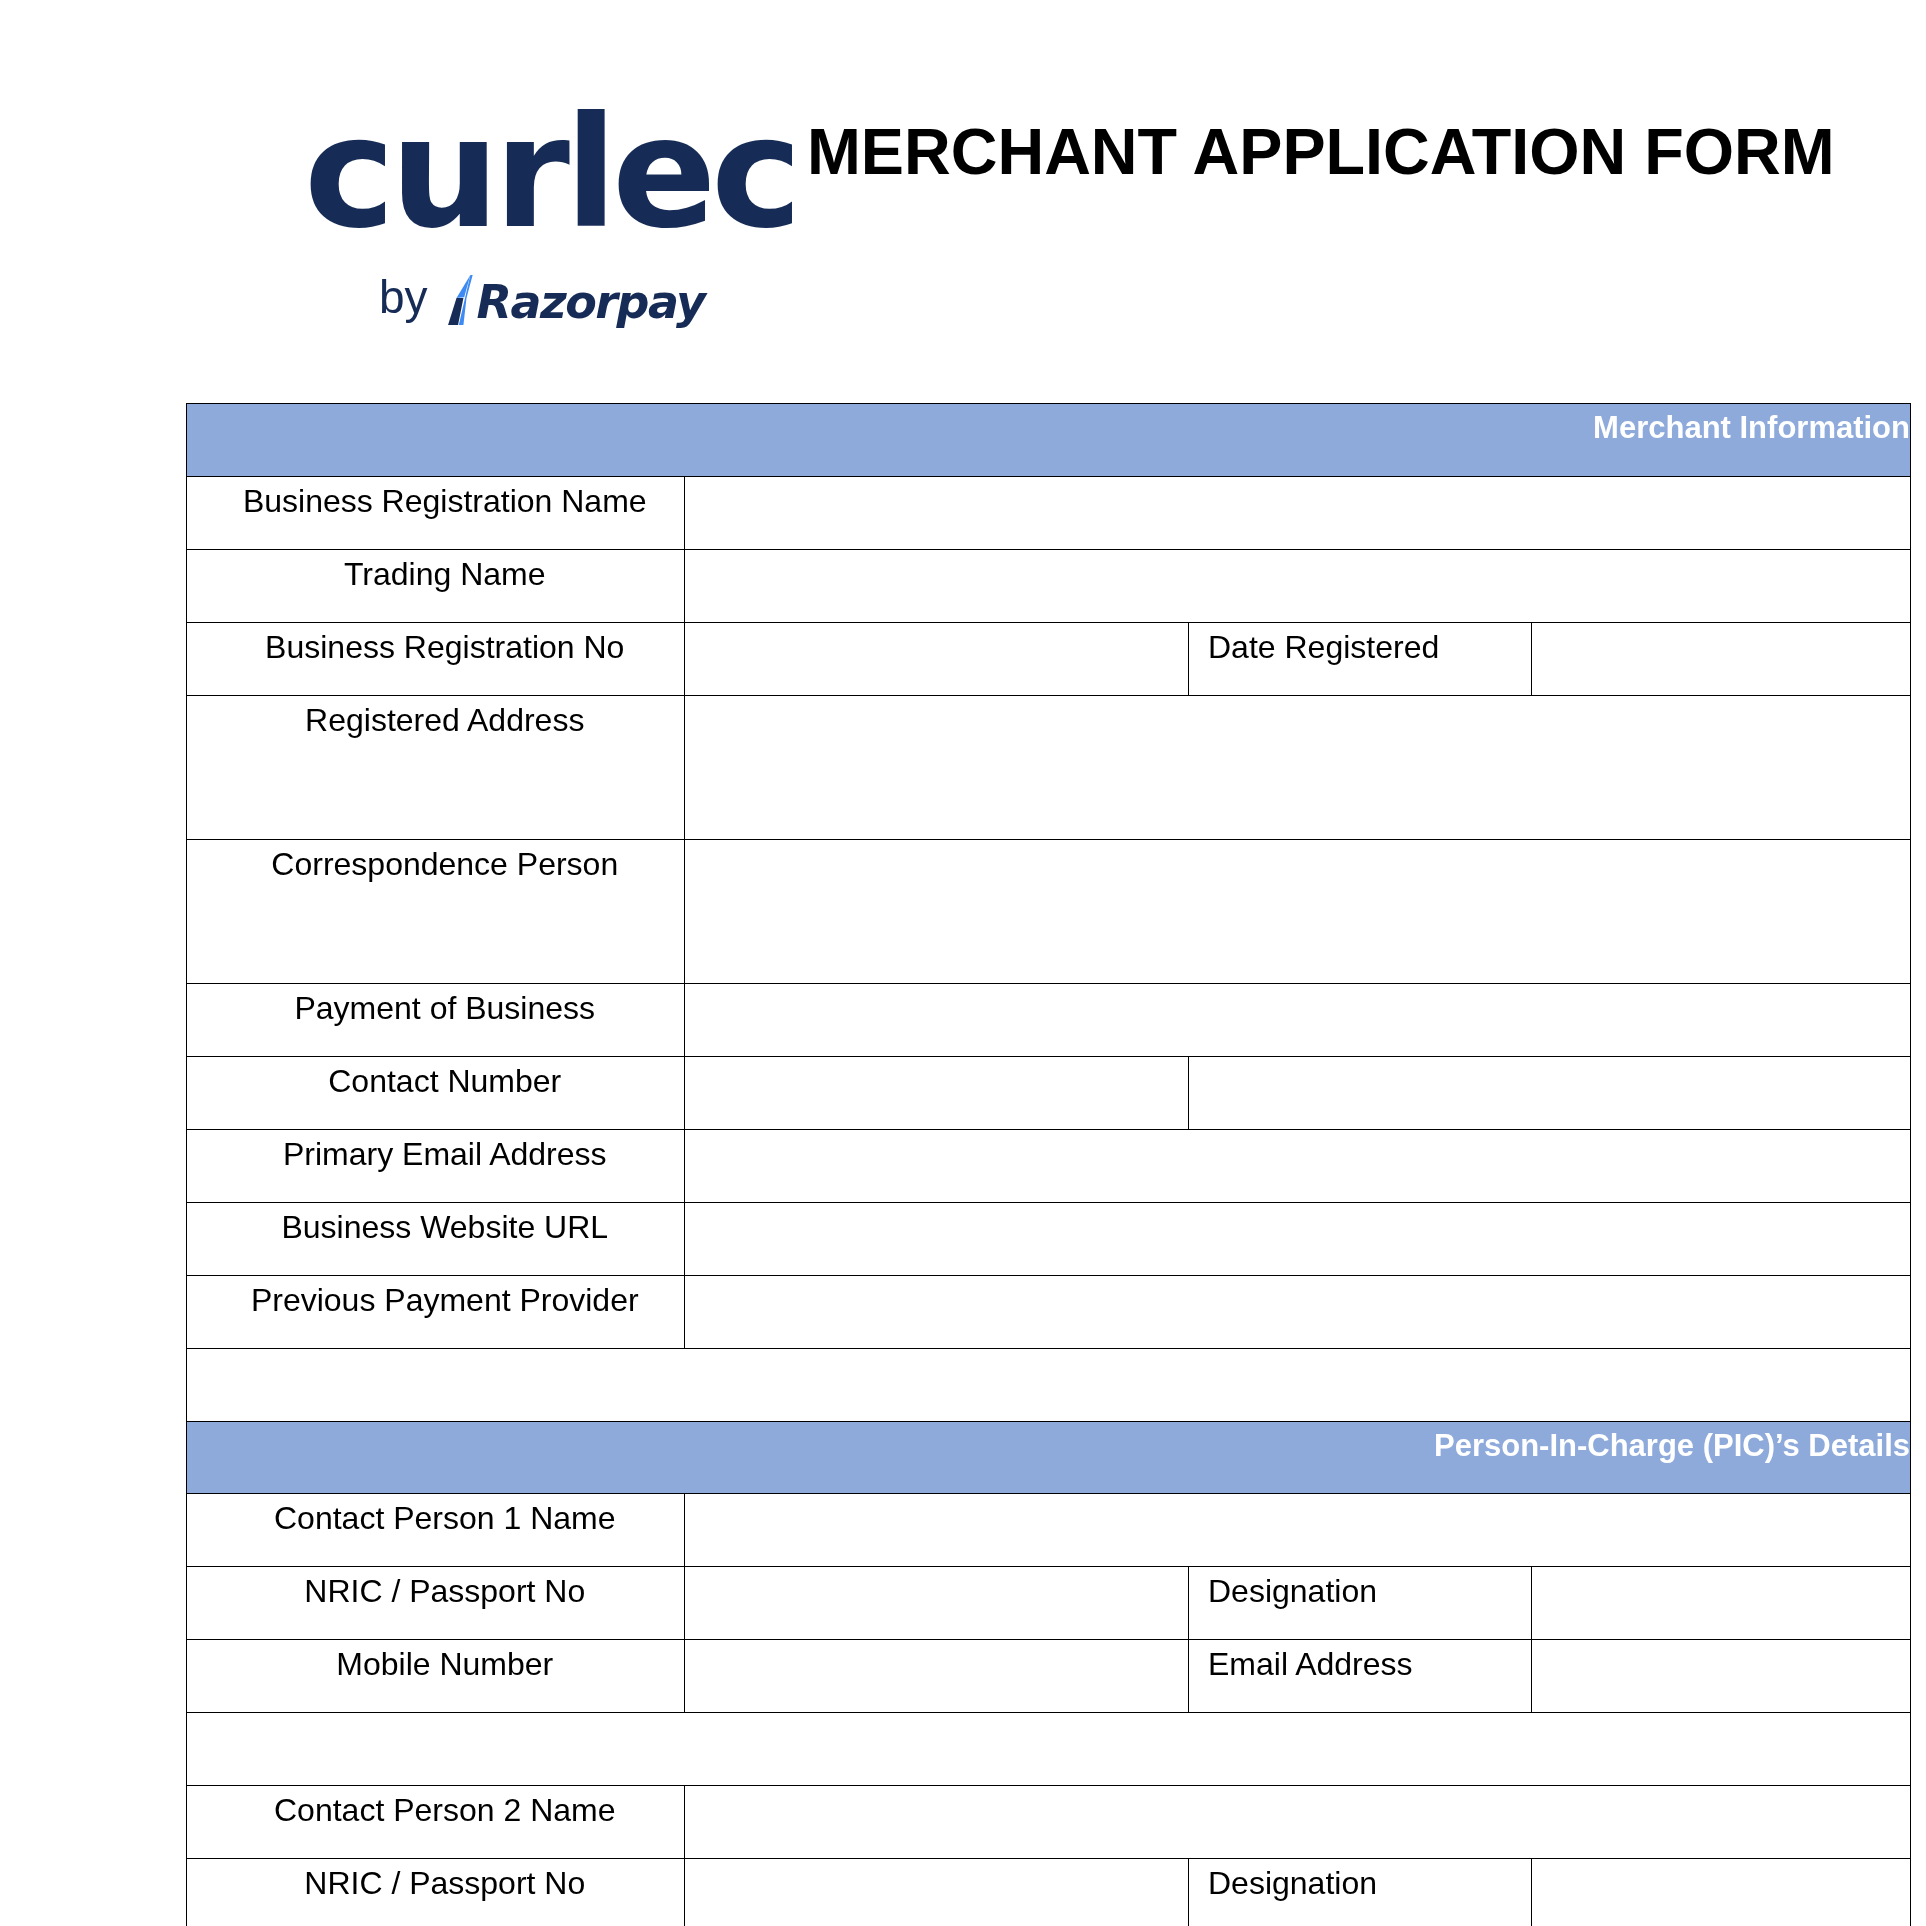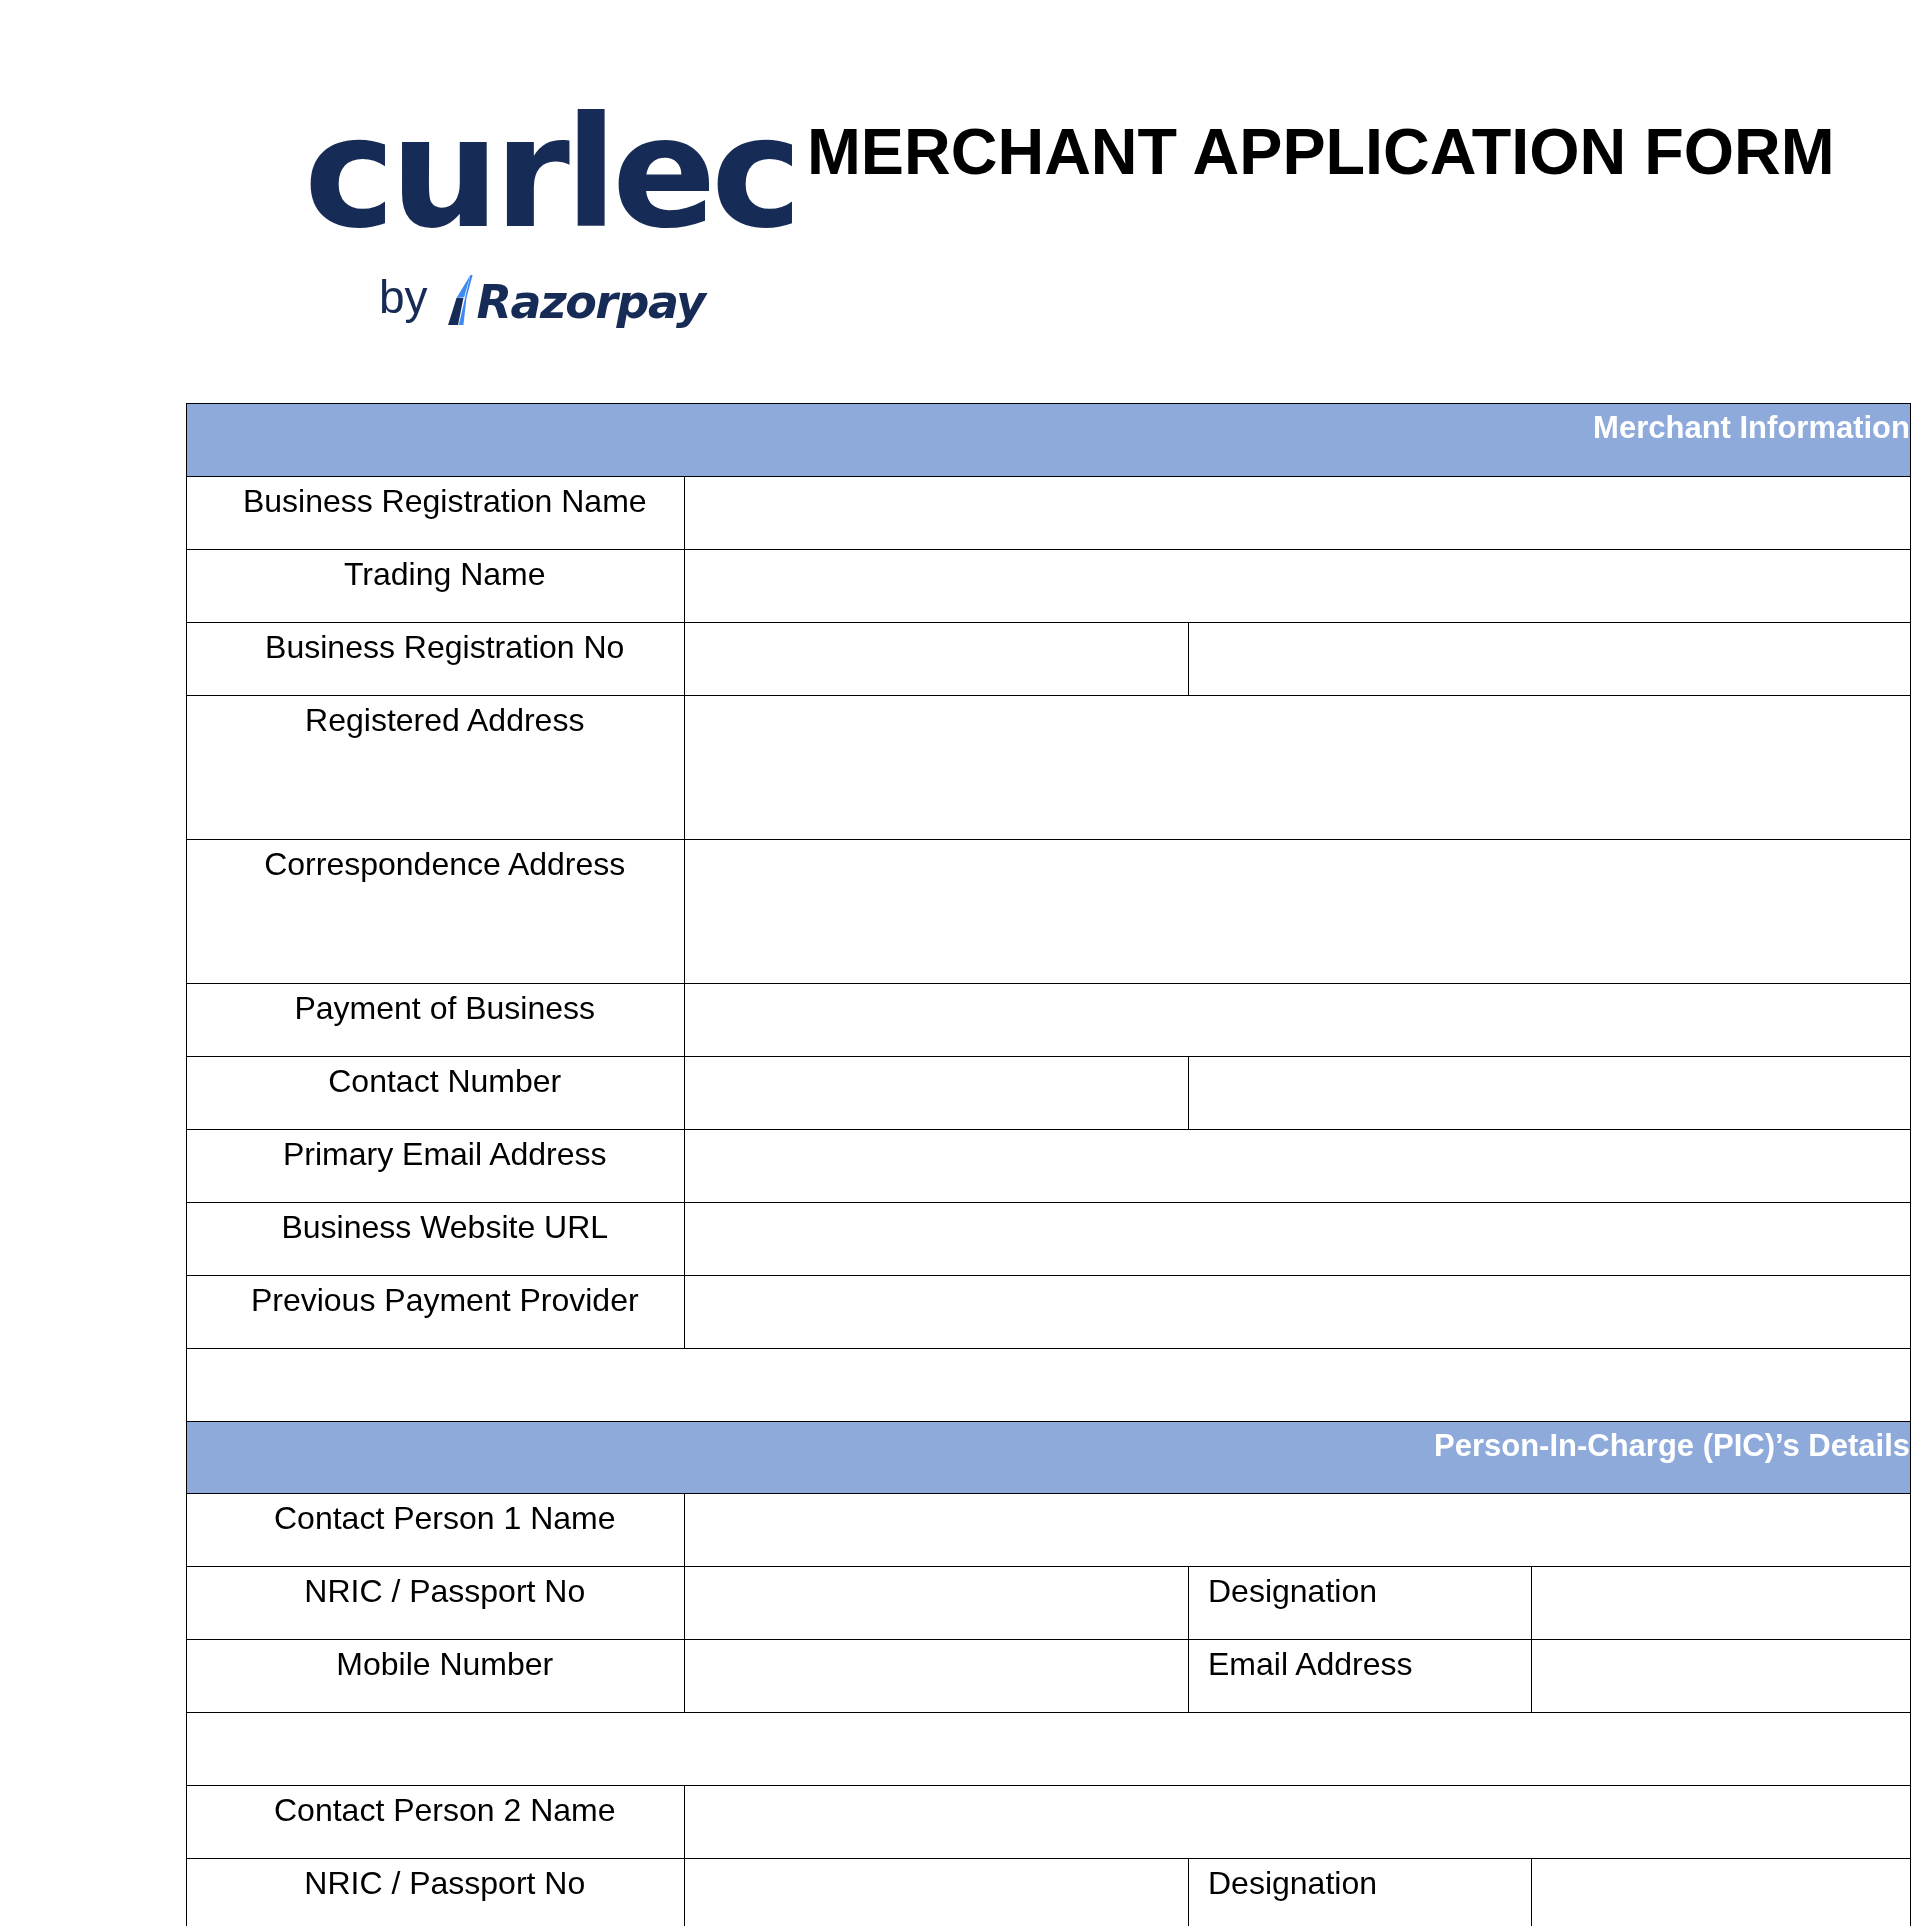--- a/index.html
+++ b/index.html
@@ -74,30 +74,31 @@
   </div>
 
   <div class="row h190">
     <div class="cell c-label">Trading Name</div>
     <div class="cell c-value-wide"><input value="" style=""></div>
   </div>
 
   <div class="row h190">
     <div class="cell c-label">Business Registration No</div>
     <div class="cell c-value-mid"><input value="" style=""></div>
+    <div class="cell c-label2">Date Registered</div>
     <div class="cell c-value-right"><input value="" style=""></div>
   </div>
 
   <div class="row h375">
     <div class="cell c-label">Registered Address</div>
     <div class="cell c-value-wide"><input value="" style=""></div>
   </div>
 
   <div class="row h375">
-    <div class="cell c-label">Correspondence Address</div>
+    <div class="cell c-label">Correspondence Person</div>
     <div class="cell c-value-wide"><input value="" style=""></div>
   </div>
 
   <div class="row h190">
     <div class="cell c-label">Payment of Business</div>
     <div class="cell c-value-wide"><input value="" style=""></div>
   </div>
 
   <div class="row h190">
     <div class="cell c-label">Contact Number</div>

